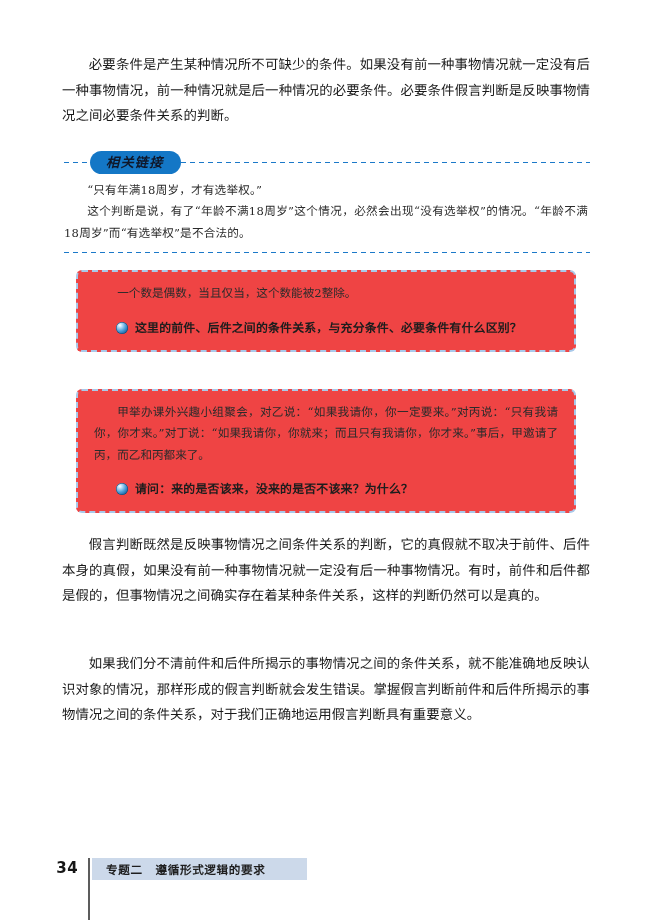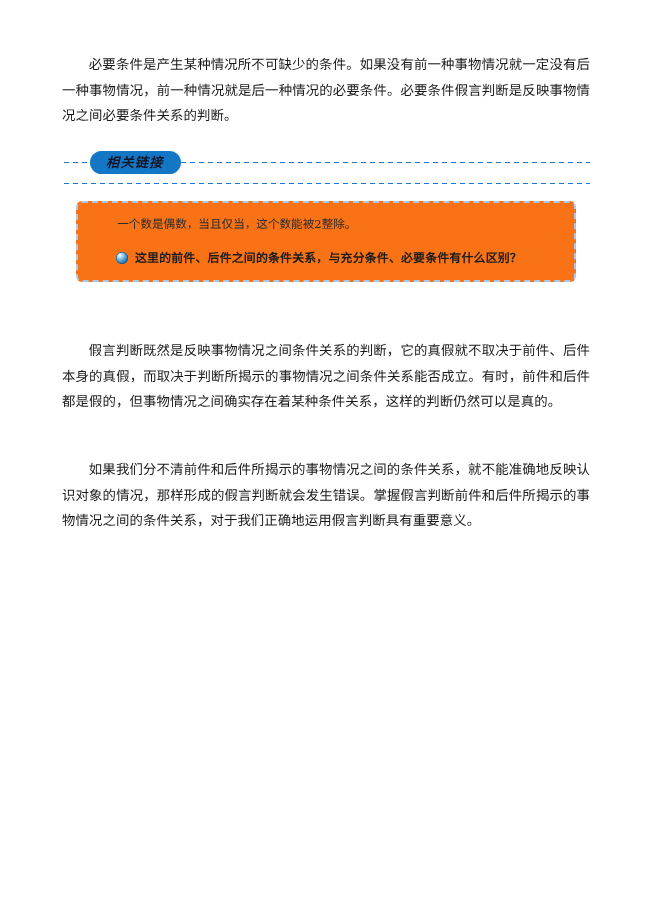--- a/index.html
+++ b/index.html
@@ -110,21 +110,21 @@
   }
 
   
   .dashbox {
     position: relative;
     margin: 0 0 0 14px;
     width: 500px;
     box-sizing: border-box;
     border: 2px dashed #a9c9ea;
     border-radius: 6px;
-    background: #f97316;
+    background: #ef4444;
     padding: 11px 16px 12px 16px;
   }
   .dashbox .stmt {
     font-family: "DejaVu Serif", "Liberation Serif", serif;
     font-size: 11.6px;
     line-height: 21.5px;
     color: #2b2b2b;
     text-indent: 2em;
     margin: 0;
     text-align: justify;
@@ -214,46 +214,65 @@
 
     <p class="para">必要条件是产生某种情况所不可缺少的条件。如果没有前一种事物情况就一定没有后一种事物情况，前一种情况就是后一种情况的必要条件。必要条件假言判断是反映事物情况之间必要条件关系的判断。</p>
 
     <div class="gap-a"></div>
 
     <section class="dotsec">
       <div class="dotsec-head">
         <div class="dotrule dotrule-top"></div>
         <div class="badge">相关链接</div>
       </div>
+      <div class="dotsec-body kai">
+        <p>“只有年满18周岁，才有选举权。”</p>
+        <p>这个判断是说，有了“年龄不满18周岁”这个情况，必然会出现“没有选举权”的情况。“年龄不满18周岁”而“有选举权”是不合法的。</p>
+      </div>
       <div class="dotrule dotrule-bottom"></div>
     </section>
 
     <div class="gap-b"></div>
 
     <div class="dashbox">
       <p class="stmt">一个数是偶数，当且仅当，这个数能被2整除。</p>
       <div class="qrow">
         <span class="sphere"></span>
         <span class="qtext">这里的前件、后件之间的条件关系，与充分条件、必要条件有什么区别？</span>
       </div>
     </div>
 
     <div class="gap-c"></div>
 
 
     <div class="gap-d"></div>
 
+    <div class="dashbox">
+      <p class="stmt">甲举办课外兴趣小组聚会，对乙说：“如果我请你，你一定要来。”对丙说：“只有我请你，你才来。”对丁说：“如果我请你，你就来；而且只有我请你，你才来。”事后，甲邀请了丙，而乙和丙都来了。</p>
+      <div class="qrow">
+        <span class="sphere"></span>
+        <span class="qtext">请问：来的是否该来，没来的是否不该来？为什么？</span>
+      </div>
+    </div>
 
     <div class="gap-c"></div>
 
-    <p class="para">假言判断既然是反映事物情况之间条件关系的判断，它的真假就不取决于前件、后件本身的真假，而取决于判断所揭示的事物情况之间条件关系能否成立。有时，前件和后件都是假的，但事物情况之间确实存在着某种条件关系，这样的判断仍然可以是真的。</p>
+    <p class="para">假言判断既然是反映事物情况之间条件关系的判断，它的真假就不取决于前件、后件本身的真假，如果没有前一种事物情况就一定没有后一种事物情况。有时，前件和后件都是假的，但事物情况之间确实存在着某种条件关系，这样的判断仍然可以是真的。</p>
 
     <div class="gap-e"></div>
 
 
     <div class="gap-a"></div>
 
     <p class="para">如果我们分不清前件和后件所揭示的事物情况之间的条件关系，就不能准确地反映认识对象的情况，那样形成的假言判断就会发生错误。掌握假言判断前件和后件所揭示的事物情况之间的条件关系，对于我们正确地运用假言判断具有重要意义。</p>
 
   </div>
 
+  <div class="footer">
+    <div class="folio">34</div>
+    <div class="footer-rule"></div>
+    <div class="footer-band"></div>
+    <div class="runhead">
+      <span>专题二</span><span class="sep"></span><span>遵循形式逻辑的要求</span>
+    </div>
+  </div>
 
 </div>
 
 </body></html>

